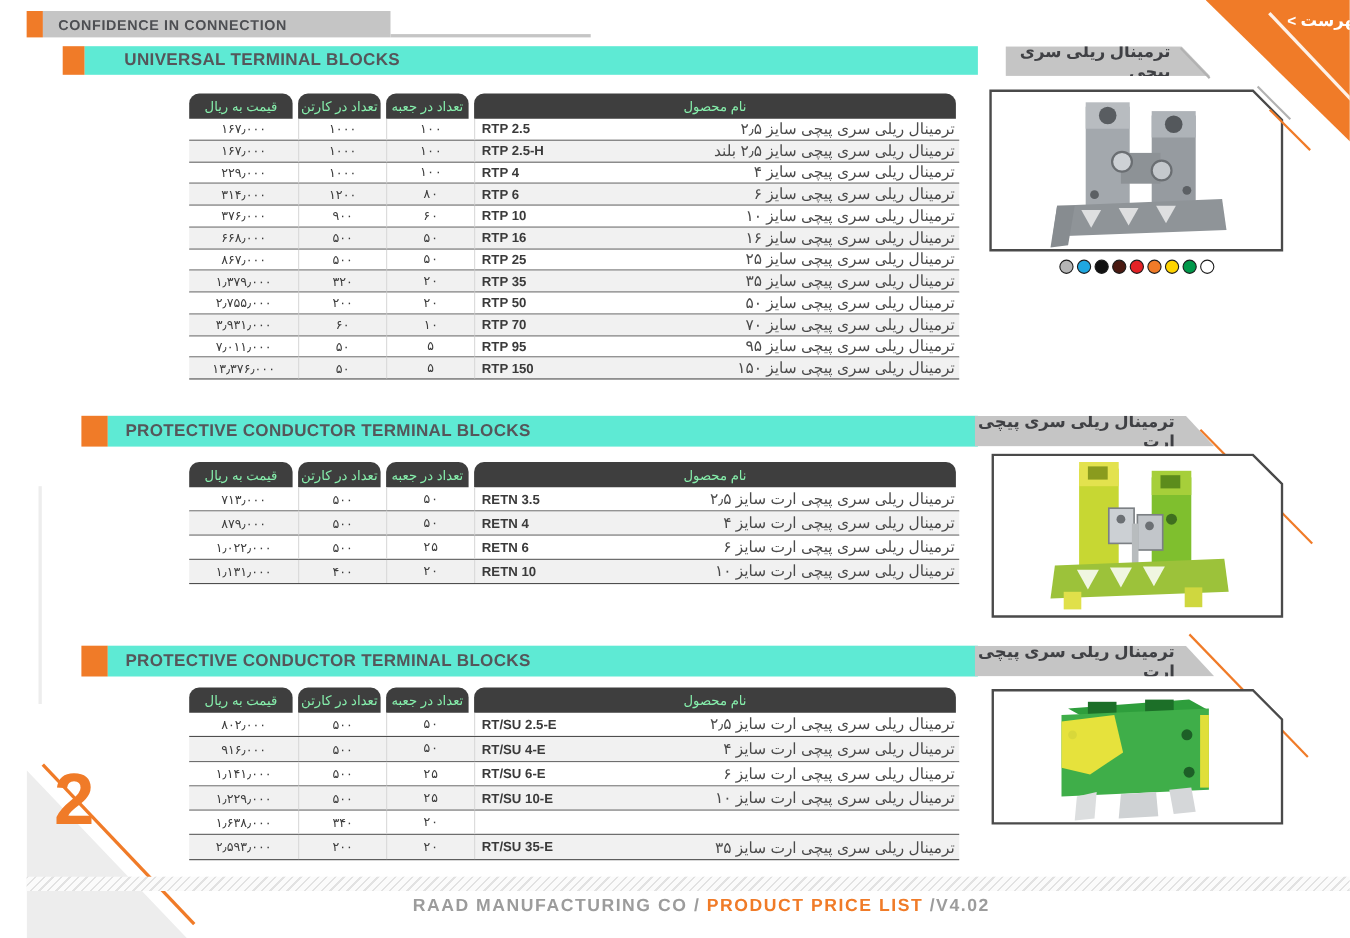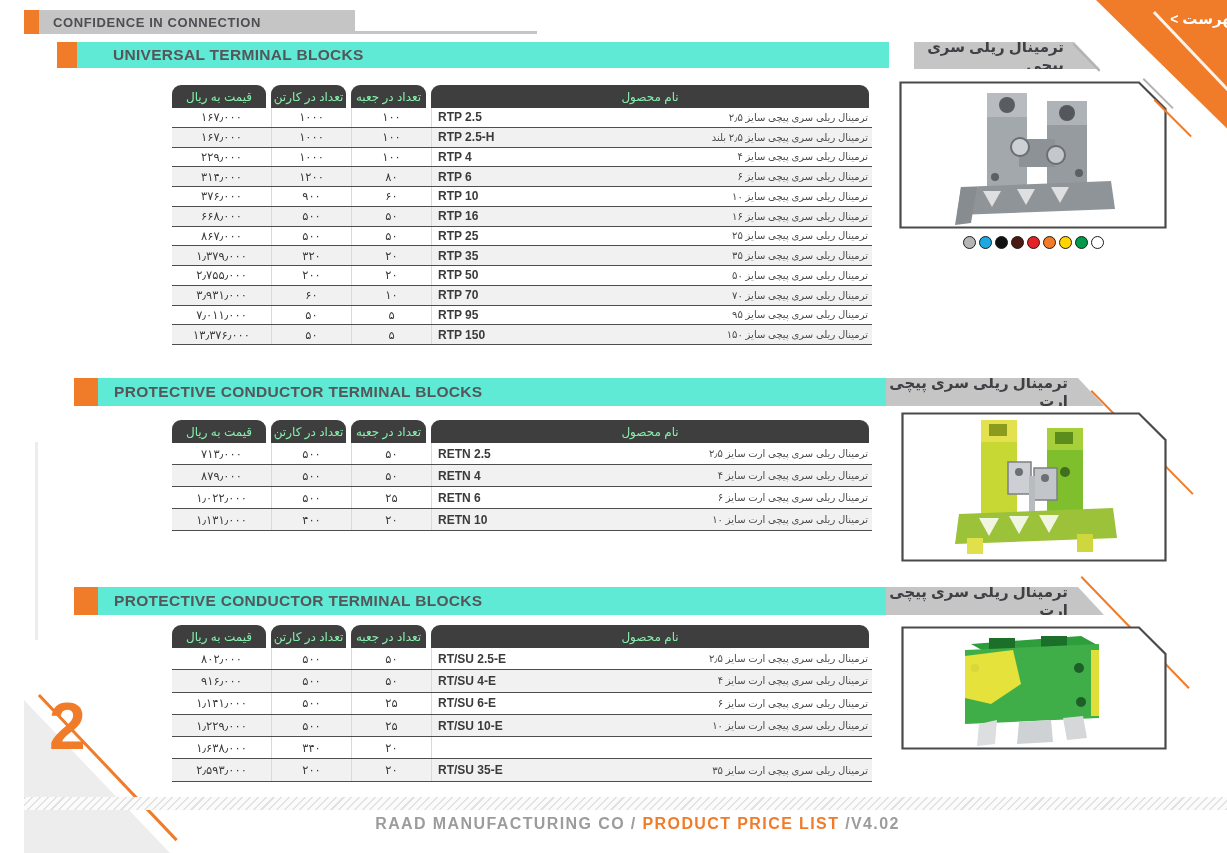--- a/index.html
+++ b/index.html
@@ -41,24 +41,24 @@
   .tab:nth-child(2){width:75px;}
   .tab:nth-child(3){width:75px;}
   .tab:nth-child(4){width:438px;margin-right:0;}
   .tbody{display:block;}
   .trow{display:flex;height:var(--rh);border-bottom:1.6px solid #4e4e4e;box-sizing:border-box;background:#fff;}
   .tbody .trow:nth-child(even){background:#f1f1f1;}
   .cell{display:flex;align-items:center;justify-content:center;font-size:11.5px;color:#3b3b3b;
         box-sizing:border-box;border-right:1px solid #d9d9d9;}
   .c-price{width:100px;}
   .c-carton{width:80px;}
-  .c-box{width:80px;}
+  .c-box{width:80px;font-family:Liberation Mono, monospace;}
   .c-name{flex:1;border-right:none;justify-content:space-between;padding:0 4px 0 6px;}
   .code{font-weight:bold;font-size:12px;color:#3a3a3a;direction:ltr;}
-  .fa-name{font-size:10px;color:#4a4a4a;direction:rtl;}
+  .fa-name{font-size:14px;color:#4a4a4a;direction:rtl;}
 
   
   .imgbox{position:absolute;}
   .dots{position:absolute;display:flex;justify-content:center;gap:3px;}
   .dot{width:11px;height:11px;border-radius:50%;border:1.6px solid #1c1c1c;display:inline-block;}
 
   
   .dline{position:absolute;height:2px;transform-origin:0 0;}
   .o{background:var(--orange);}
   .g{background:#b2b2b2;}
@@ -277,21 +277,21 @@
         <div class="tab" dir="rtl">تعداد در کارتن</div>
         <div class="tab" dir="rtl">تعداد در جعبه</div>
         <div class="tab" dir="rtl">نام محصول</div>
       </div>
     <div class="tbody">
         <div class="trow">
         <div class="cell c-price">۷۱۳٫۰۰۰</div>
         <div class="cell c-carton">۵۰۰</div>
         <div class="cell c-box">۵۰</div>
         <div class="cell c-name">
-          <span class="code">RETN  2.5</span>
+          <span class="code">RETN  3.5</span>
           <span class="fa-name">ترمینال ریلی سری پیچی ارت سایز ۲٫۵</span>
         </div>
       </div>
         <div class="trow">
         <div class="cell c-price">۸۷۹٫۰۰۰</div>
         <div class="cell c-carton">۵۰۰</div>
         <div class="cell c-box">۵۰</div>
         <div class="cell c-name">
           <span class="code">RETN  4</span>
           <span class="fa-name">ترمینال ریلی سری پیچی ارت سایز ۴</span>

